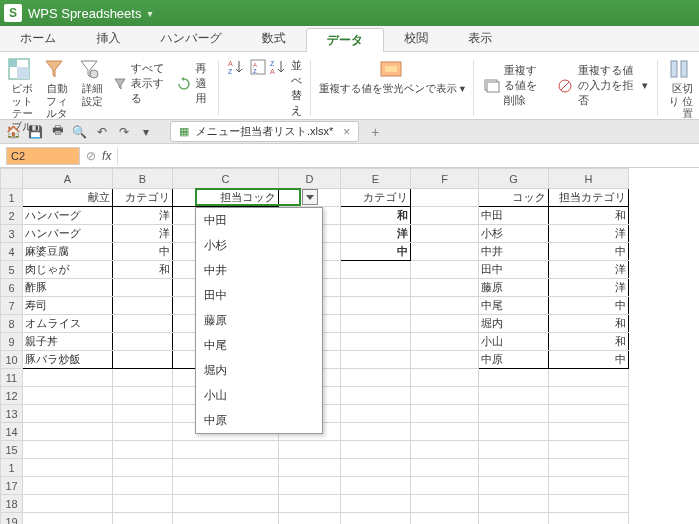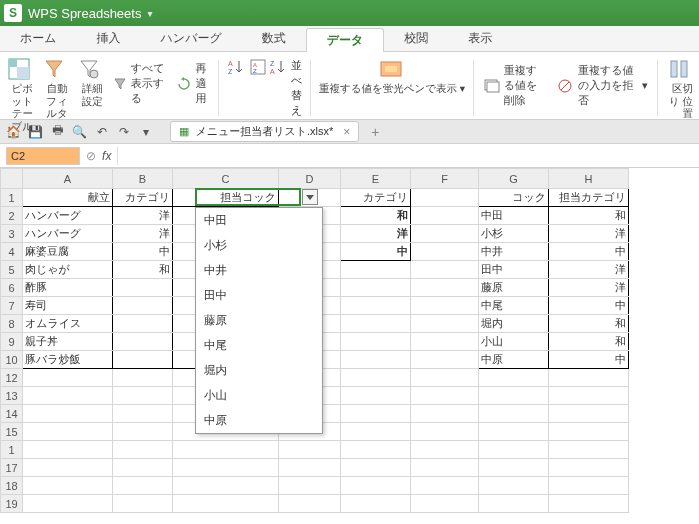--- a/index.html
+++ b/index.html
@@ -338,20 +338,31 @@
           <td class="col-A bord-thick-lr bord-thick-b">豚バラ炒飯</td>
           <td class="col-B bord-thick-lr bord-thick-b cell-center"></td>
           <td class="col-C bord-thick-lr bord-thick-b"></td>
           <td class="col-D "></td>
           <td class="col-E "></td>
           <td class="col-F "></td>
           <td class="col-G bord-thick-lr bord-thick-b">中原</td>
           <td class="col-H bord-thick-lr bord-thick-b cell-center">中</td>
         </tr>
         <tr>
+          <th class="row">11</th>
+          <td class="col-A "></td>
+          <td class="col-B "></td>
+          <td class="col-C "></td>
+          <td class="col-D "></td>
+          <td class="col-E "></td>
+          <td class="col-F "></td>
+          <td class="col-G "></td>
+          <td class="col-H "></td>
+        </tr>
+        <tr>
           <th class="row">12</th>
           <td class="col-A "></td>
           <td class="col-B "></td>
           <td class="col-C "></td>
           <td class="col-D "></td>
           <td class="col-E "></td>
           <td class="col-F "></td>
           <td class="col-G "></td>
           <td class="col-H "></td>
         </tr>

